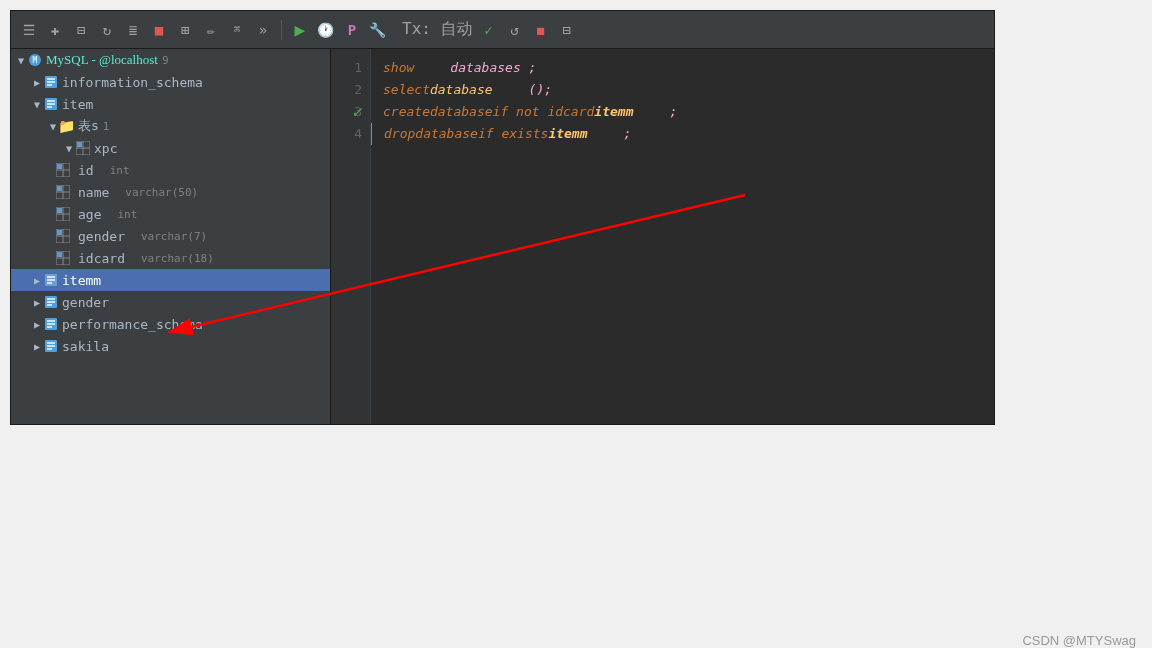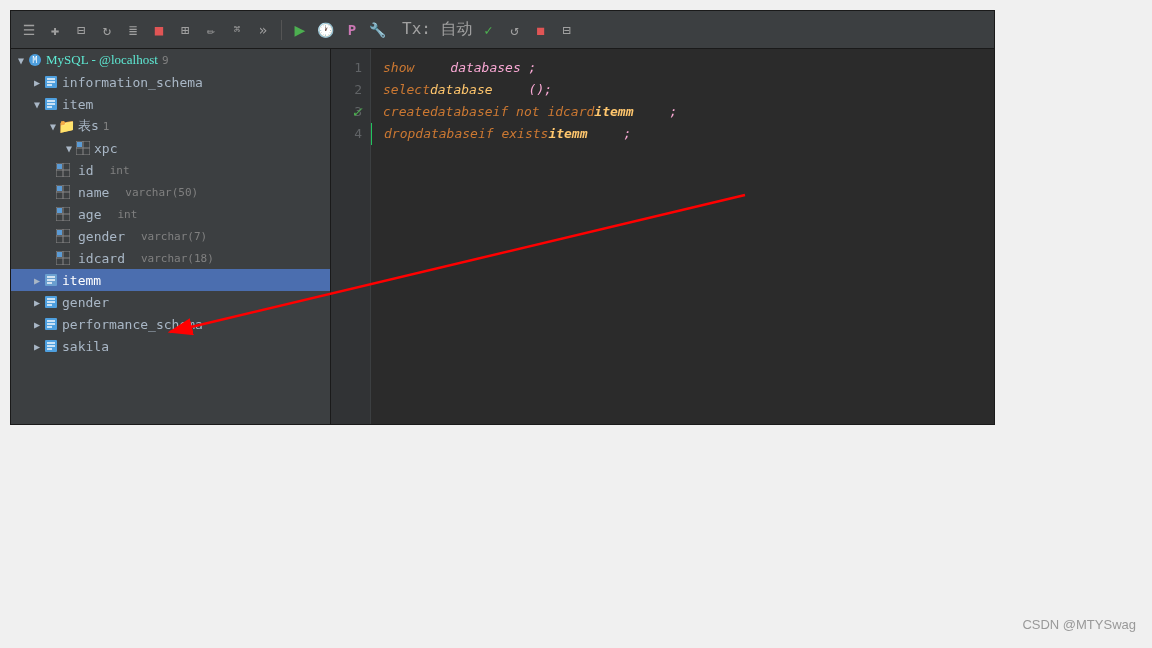--- a/index.html
+++ b/index.html
@@ -190,21 +190,21 @@
     }
 
     .annotation-layer svg {
       width: 100%;
       height: 100%;
     }
 
     
     .watermark {
       position: absolute;
-      bottom: 16px;
+      bottom: 0;
       right: 16px;
       color: #999;
       font-size: 13px;
       font-family: Arial, sans-serif;
     }
 
     .ide-container {
       position: relative;
       display: inline-block;
     }

